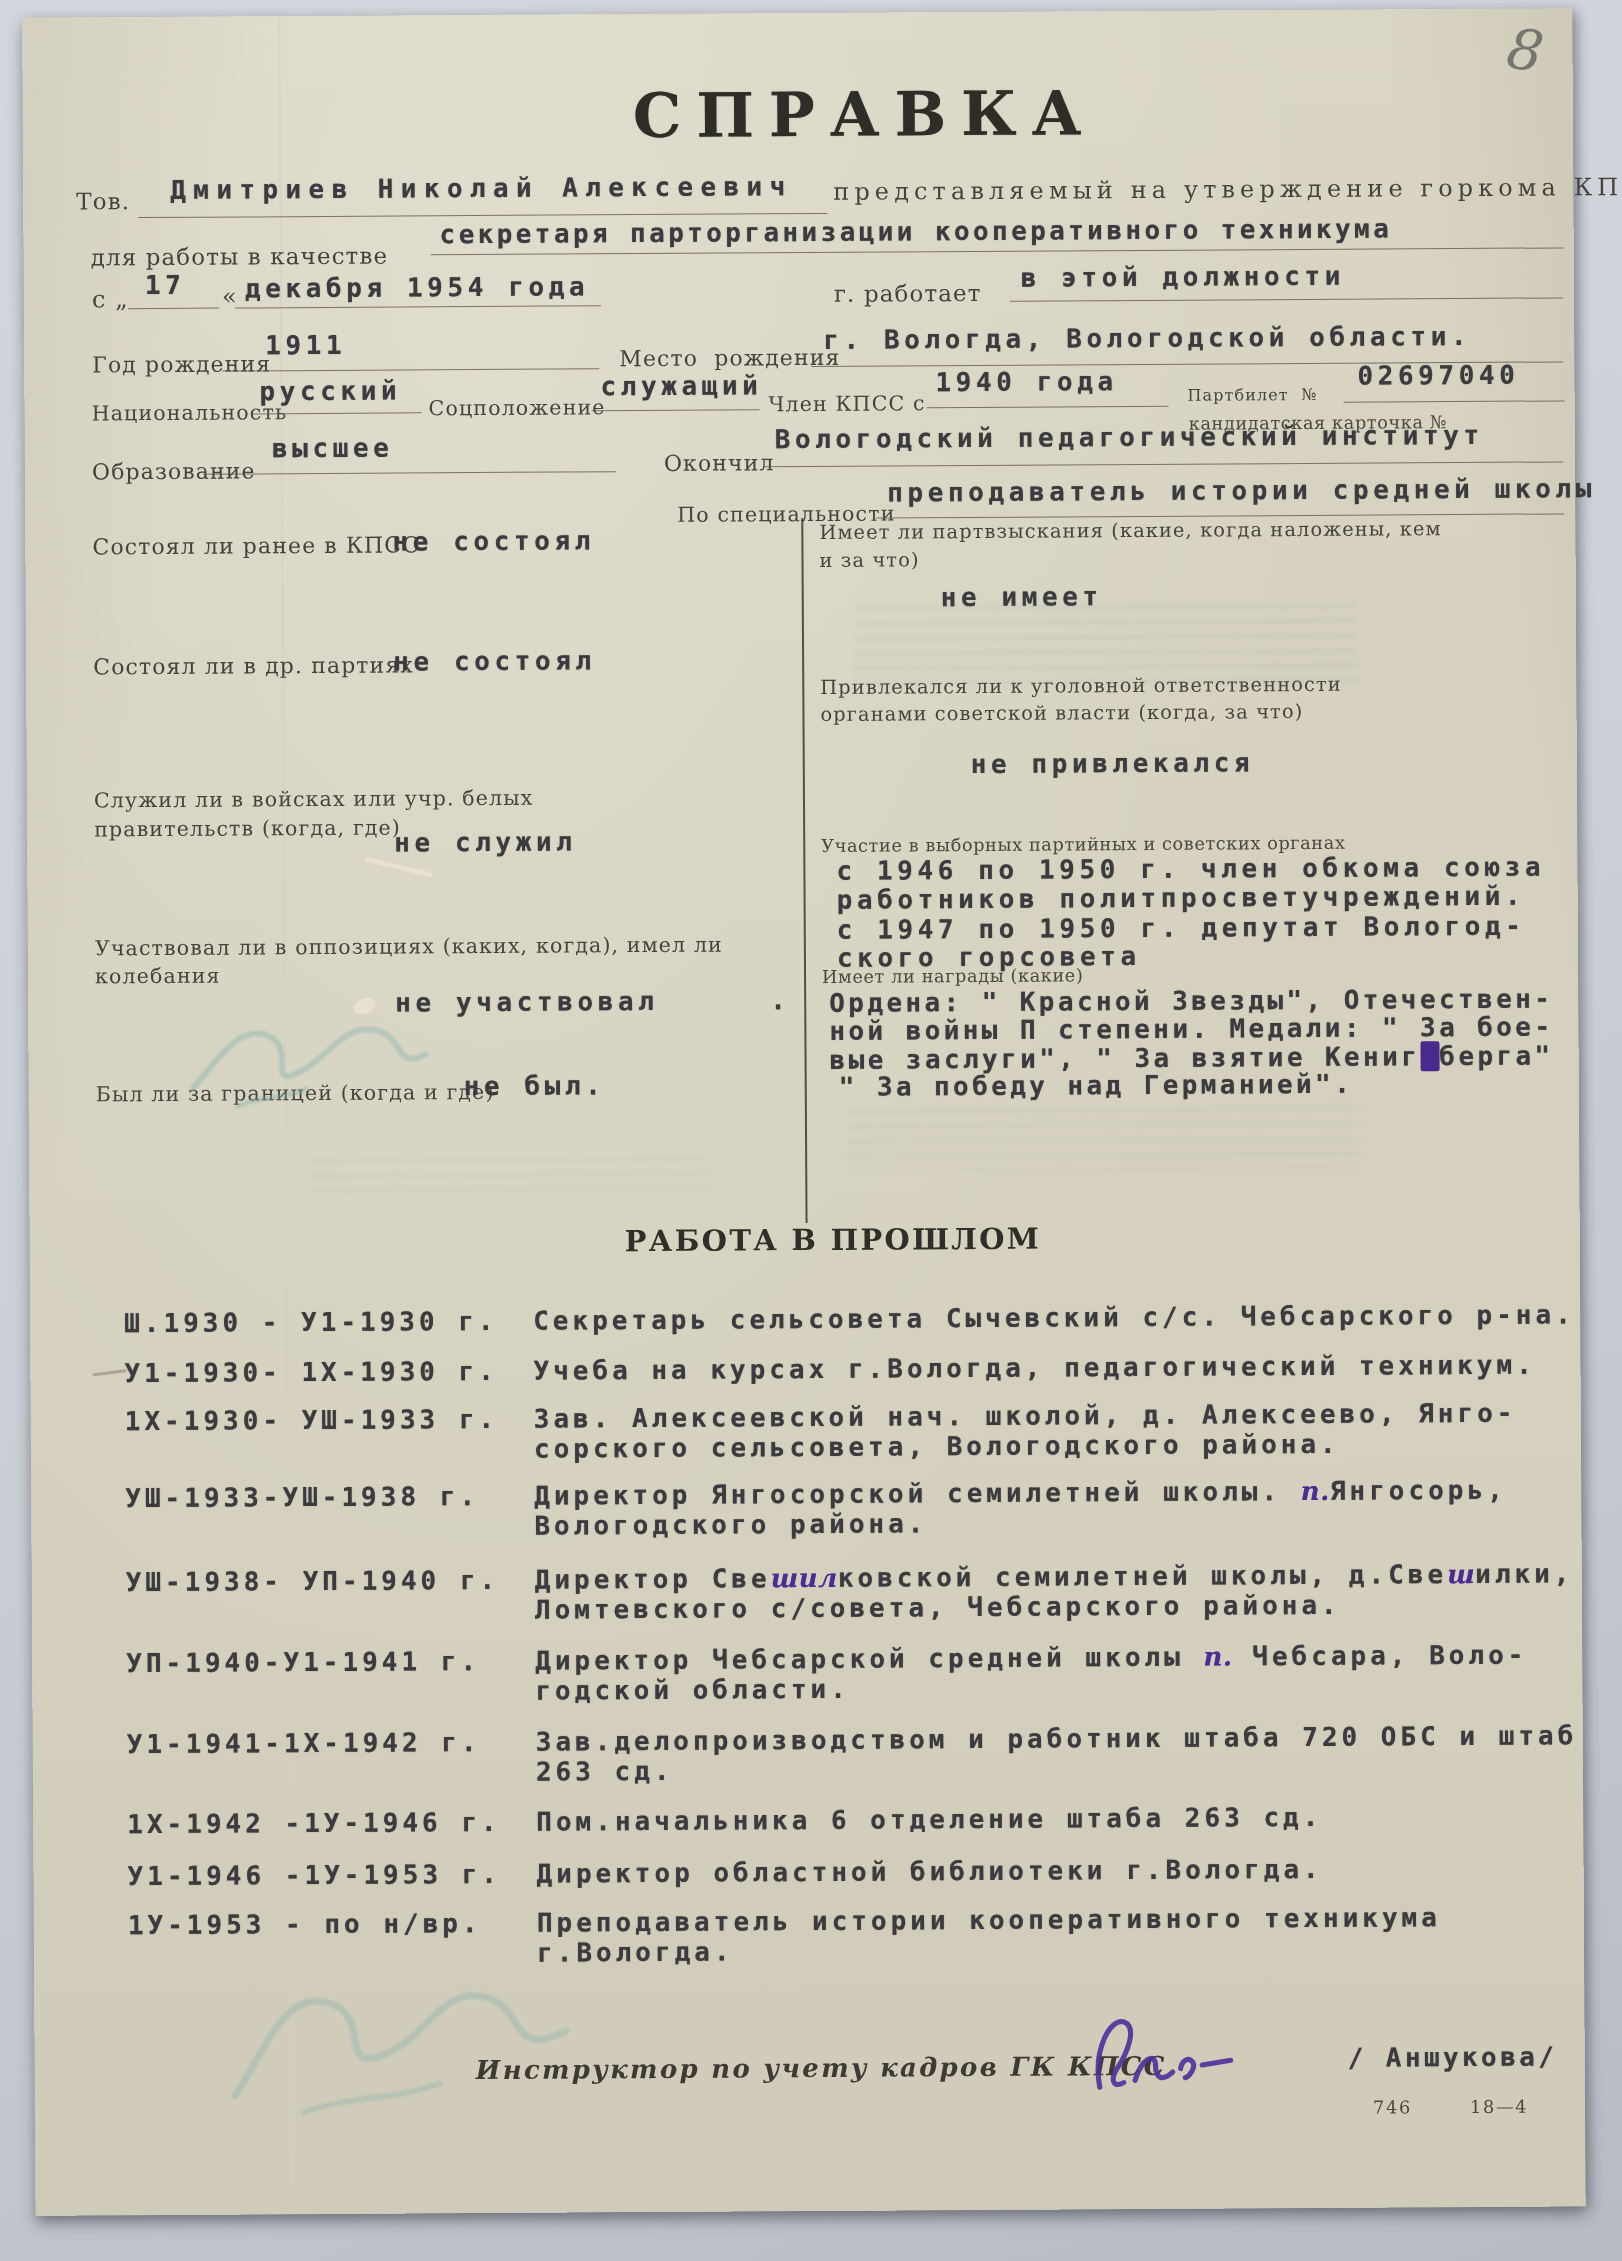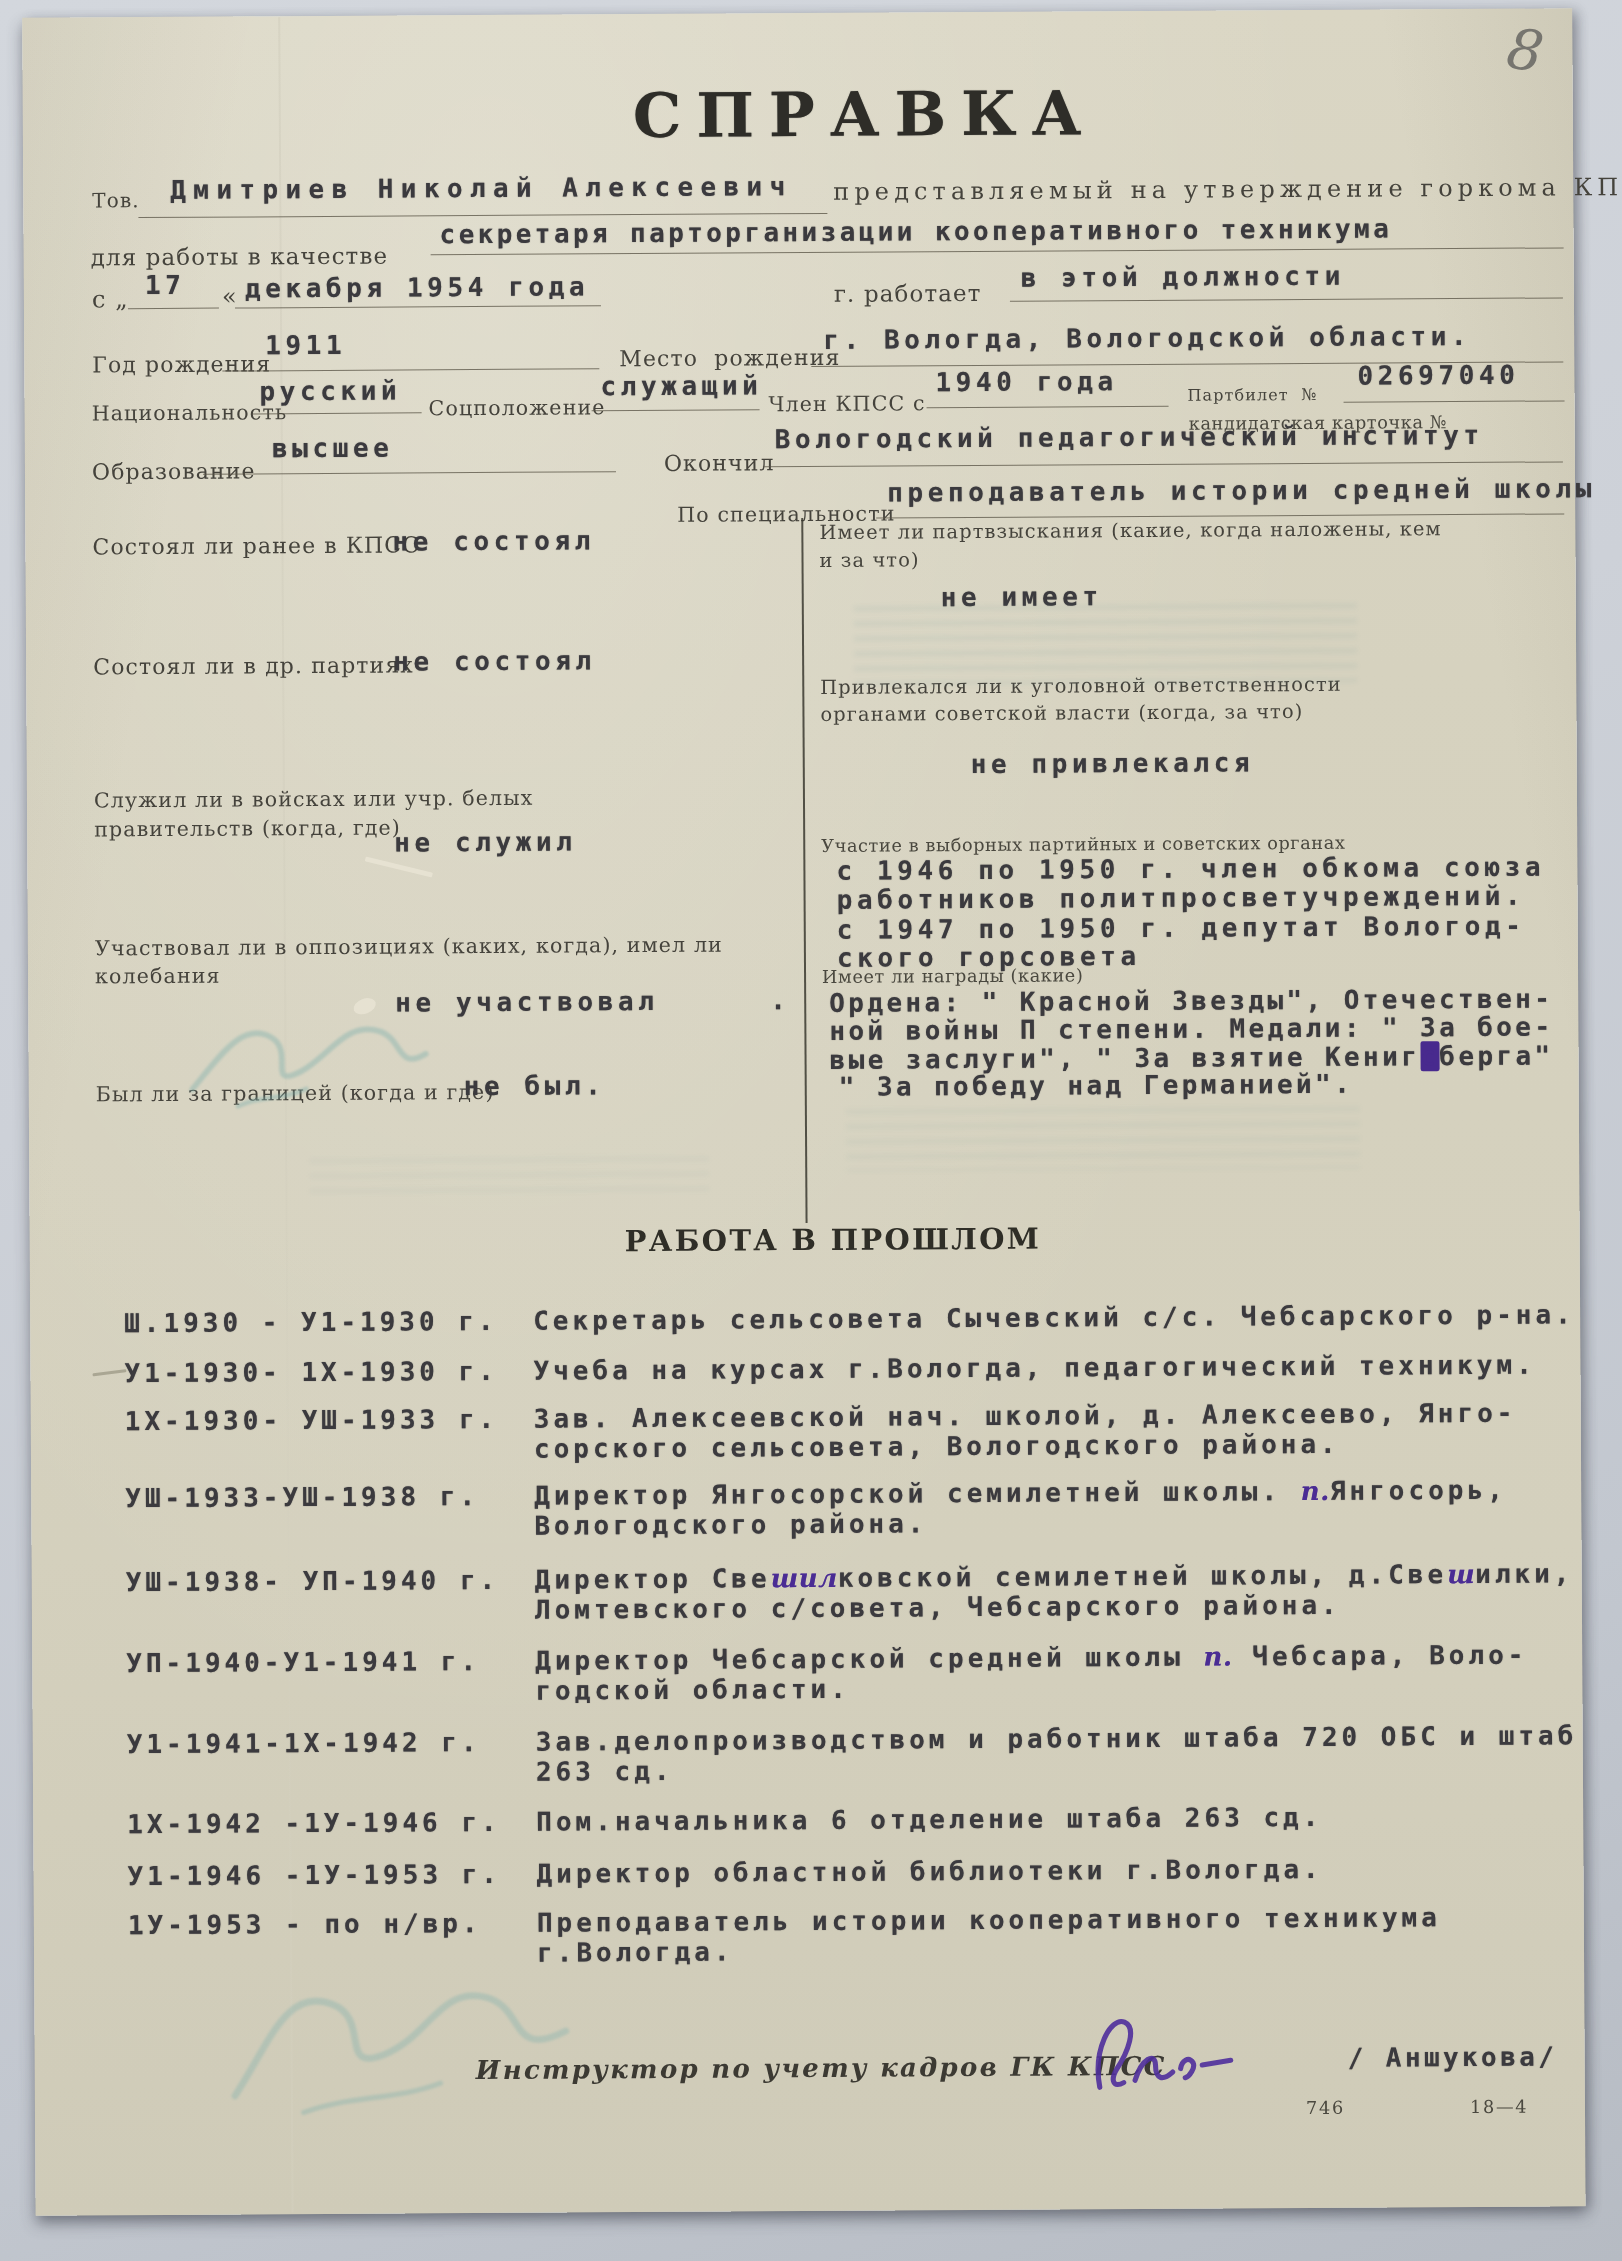--- a/index.html
+++ b/index.html
@@ -55,21 +55,21 @@
 
 <div class="scene">
  <div class="tilt">
   <div class="paper"></div>
   <div class="crease"></div>
 
   <div class="el pencil" style="left:1514px;top:22px;">8</div>
 
   <div class="el title" style="left:639px;top:79px;">СПРАВКА</div>
 
-  <div class="el lbl" style="left:98px;top:184px;font-size:20px;">Тов.</div>
+  <div class="el lbl" style="left:82px;top:184px;font-size:23px;">Тов.</div>
   <div class="el typed sp-wide" style="left:176px;top:171px;">Дмитриев Николай Алексеевич</div>
   <div class="rule" style="left:144px;top:213px;width:689px;"></div>
   <div class="el lbl lbl-lg" style="left:839px;top:178px;">представляемый на утверждение горкома КПСС</div>
 
   <div class="el lbl" style="left:96px;top:240px;font-size:23px;">для работы в качестве</div>
   <div class="el typed sp-med" style="left:445px;top:217px;">секретаря парторганизации кооперативного техникума</div>
   <div class="rule" style="left:436px;top:252px;width:1133px;"></div>
 
   <div class="el lbl" style="left:97px;top:281px;font-size:24px;">с „</div>
   <div class="el typed" style="left:150px;top:266px;">17</div>
@@ -222,21 +222,21 @@
           </div>
         </div>
       </div>
   <div class="penciline" style="left:91px;top:1367px;width:34px;height:2.9px;transform:rotate(-7deg);"></div>
 
   <div class="el footer-lbl" style="left:470px;top:2053px;">Инструктор по учету кадров ГК КПСС</div>
   <svg class="el" style="left:1070px;top:1999px;" width="171" height="114" viewBox="0 0 300 200">
     <path d="M42,158 C30,92 62,34 86,44 C108,54 92,96 72,126 C60,146 66,160 84,150 M104,146 C116,108 140,96 140,120 C140,144 152,148 170,132 M184,126 C186,112 198,104 206,116 C210,124 200,140 192,142 M222,120 L272,112" fill="none" stroke="#4f2f9c" stroke-width="9" stroke-linecap="round" opacity=".9"></path>
   </svg>
   <div class="el typed" style="left:1342px;top:2046px;letter-spacing:3.4px;">/ Аншукова/</div>
-  <div class="el code" style="left:1300px;top:2101px;">746</div>
+  <div class="el code" style="left:1367px;top:2101px;">746</div>
   <div class="el code" style="left:1464px;top:2101px;">18—4</div>
 
   <svg class="showthrough" style="left:158px;top:966px;" width="297" height="171" viewBox="0 0 520 300">
     <path d="M60,210 C110,150 150,90 200,120 C240,145 190,210 250,180 C300,155 330,90 390,110 C430,124 420,180 470,150" fill="none" stroke="#7fb0ad" stroke-width="10" stroke-linecap="round"></path>
     <path d="M140,240 C180,220 220,230 260,210" fill="none" stroke="#7fb0ad" stroke-width="8" stroke-linecap="round"></path>
   </svg>
   <svg class="showthrough" style="left:183px;top:1921px;opacity:.36;" width="412" height="217" viewBox="0 0 720 380">
     <path d="M80,300 C140,210 170,110 250,140 C320,166 260,260 340,230 C420,200 440,110 520,130 C590,148 560,240 660,190" fill="none" stroke="#7fb0ad" stroke-width="12" stroke-linecap="round"></path>
     <path d="M200,330 C280,300 360,310 440,280" fill="none" stroke="#7fb0ad" stroke-width="9" stroke-linecap="round"></path>
   </svg>

